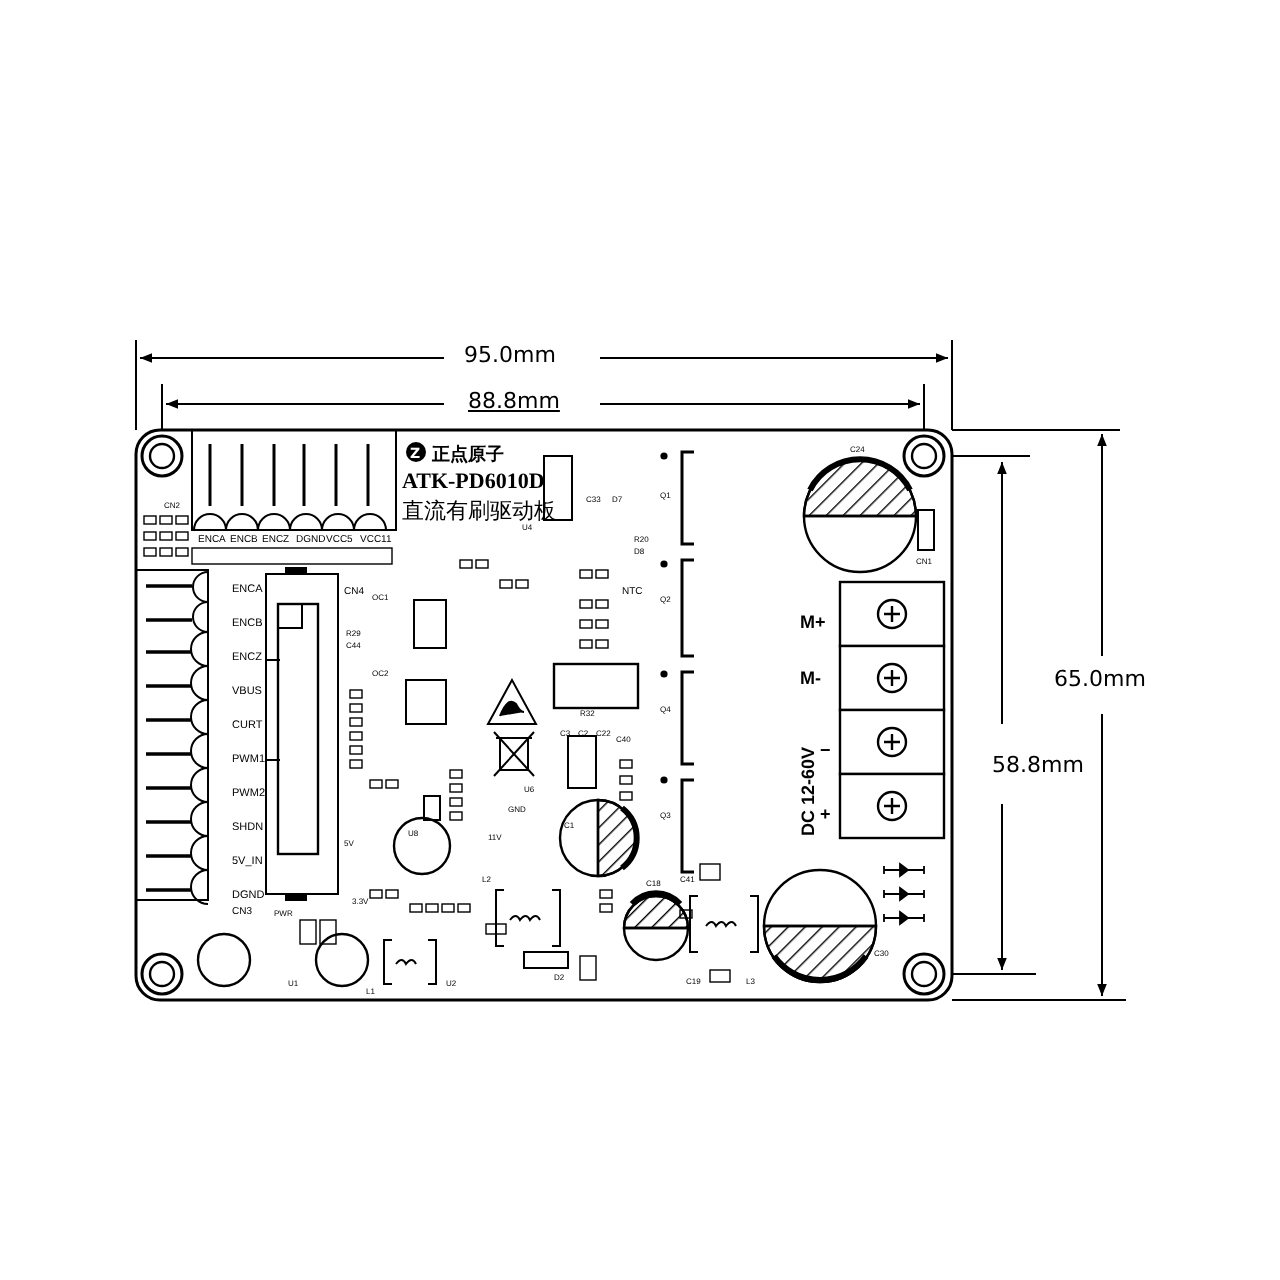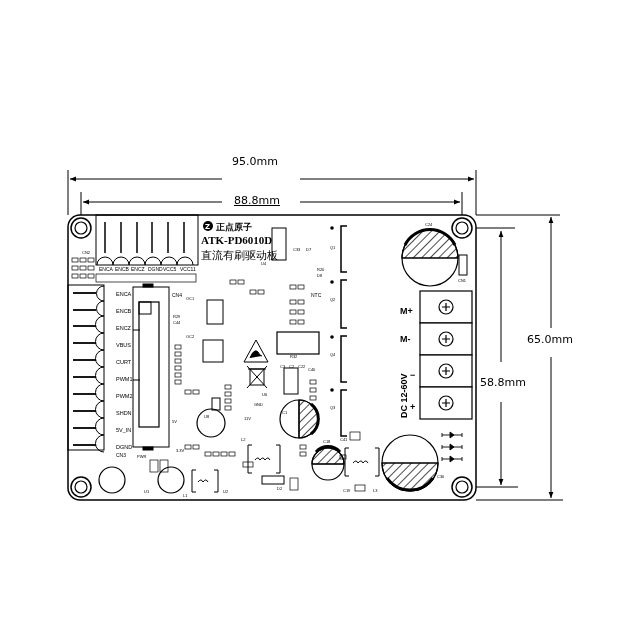--- a/index.html
+++ b/index.html
@@ -345,16 +345,16 @@
       <rect x="160" y="460" width="8" height="12"></rect>
     <rect x="243" y="462" width="10" height="5"></rect>
     <rect x="300" y="445" width="6" height="4"></rect>
       <rect x="300" y="452" width="6" height="4"></rect>
     <rect x="350" y="432" width="10" height="8"></rect>
     <rect x="290" y="478" width="8" height="12"></rect>
     <rect x="355" y="485" width="10" height="6"></rect>
   </g>
 </svg>
 
-<div style="position:absolute;left:232px;top:155px;font:11px 'DejaVu Sans',sans-serif;">95.0mm</div>
+<div style="position:absolute;left:232px;top:171px;font:11px 'DejaVu Sans',sans-serif;">95.0mm</div>
 <div style="position:absolute;left:234px;top:194px;font:11px 'DejaVu Sans',sans-serif;text-decoration:underline;">88.8mm</div>
 <div style="position:absolute;left:527px;top:333px;font:11px 'DejaVu Sans',sans-serif;">65.0mm</div>
-<div style="position:absolute;left:480px;top:376px;font:11px 'DejaVu Sans',sans-serif;">58.8mm</div>
+<div style="position:absolute;left:496px;top:376px;font:11px 'DejaVu Sans',sans-serif;">58.8mm</div>
 
 </body></html>

